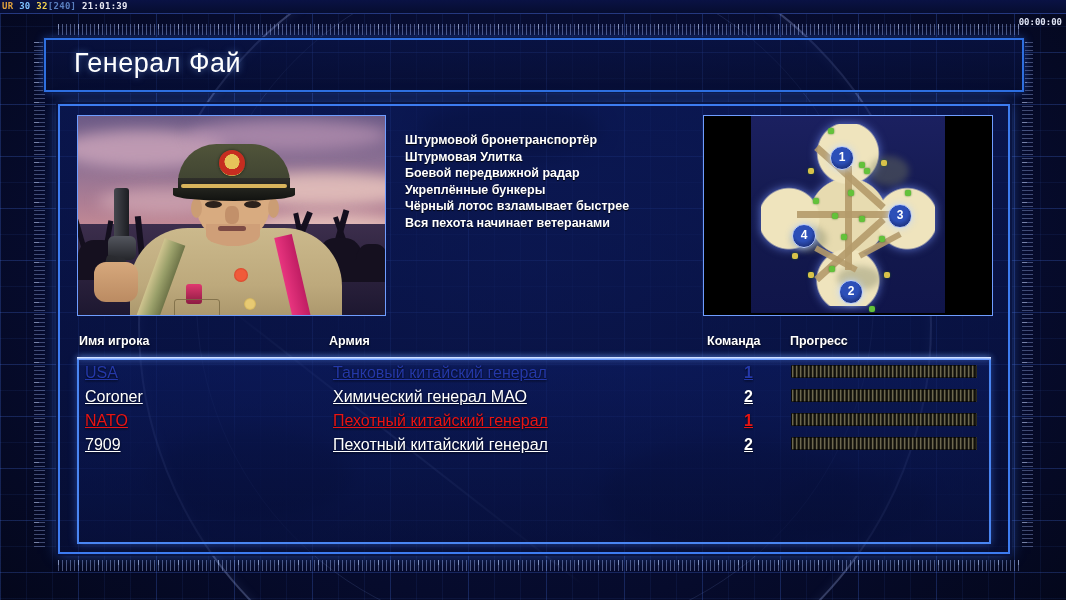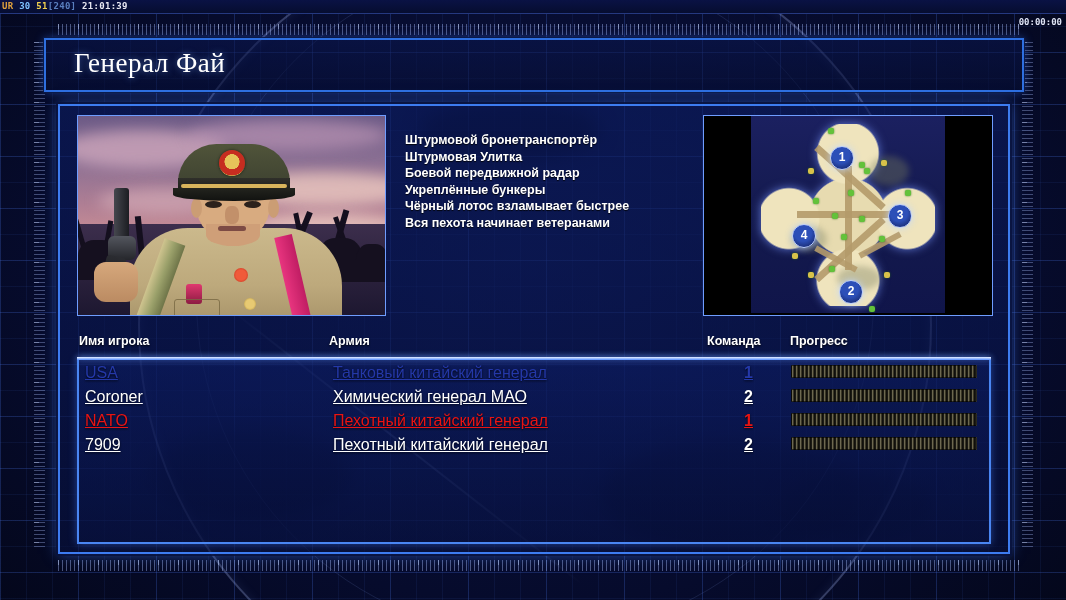--- a/index.html
+++ b/index.html
@@ -79,21 +79,21 @@
   
   .panel{
     position:absolute;
     border:2px solid #2e6fe0;
     box-shadow:0 0 0 1px rgba(10,24,70,.9), 0 0 9px rgba(60,120,255,.45);
     background:linear-gradient(180deg, rgba(10,22,78,.55), rgba(6,14,52,.55));
   }
   #title-panel{left:44px;top:38px;width:976px;height:50px;}
   #title-text{
     position:absolute;left:28px;top:8px;color:#ffffff;font-size:27px;font-weight:400;
-    letter-spacing:.5px;text-shadow:0 0 7px rgba(120,170,255,.55);font-family:Liberation Serif, serif;
+    letter-spacing:.5px;text-shadow:0 0 7px rgba(120,170,255,.55);
   }
 
   #body-panel{left:58px;top:104px;width:948px;height:446px;
     border:2px solid #3d7cf0;
     box-shadow:0 0 0 2px rgba(8,18,60,.85), 0 0 14px rgba(70,130,255,.55);
     background:linear-gradient(180deg, rgba(12,28,96,.62), rgba(7,16,60,.62));
     overflow:hidden;
   }
   #body-inner{position:absolute;inset:0;}
 
@@ -234,21 +234,21 @@
   <div class="blotch" style="left:150px;top:430px;width:200px;height:90px;"></div>
   <div class="blotch" style="left:600px;top:440px;width:260px;height:110px;"></div>
   <div class="blotch" style="left:780px;top:470px;width:150px;height:70px;"></div>
   <div class="blotch" style="left:420px;top:100px;width:180px;height:60px;"></div>
 
   <div class="circle-big"></div>
   <div class="circle-big2"></div>
   <div class="diag"></div>
 
   <div class="topbar">
-    <div class="tl"><span class="s1">UR</span> <span class="s2">30</span> <span class="s3">51</span><span class="s4">[240]</span> <span class="s5">21:01:39</span></div>
+    <div class="tl"><span class="s1">UR</span> <span class="s2">30</span> <span class="s3">32</span><span class="s4">[240]</span> <span class="s5">21:01:39</span></div>
     <div class="tr">00:00:00</div>
   </div>
 
   <div class="ruler-h" style="left:58px;top:24px;width:962px;"></div>
   <div class="ruler-v" style="left:34px;top:42px;height:508px;"></div>
   <div class="ruler-v" style="left:1022px;top:42px;height:508px;"></div>
   <div class="ruler-h" style="left:58px;top:560px;width:962px;"></div>
 
   <div class="panel" id="title-panel">
     <div id="title-text">Генерал Фай</div>

